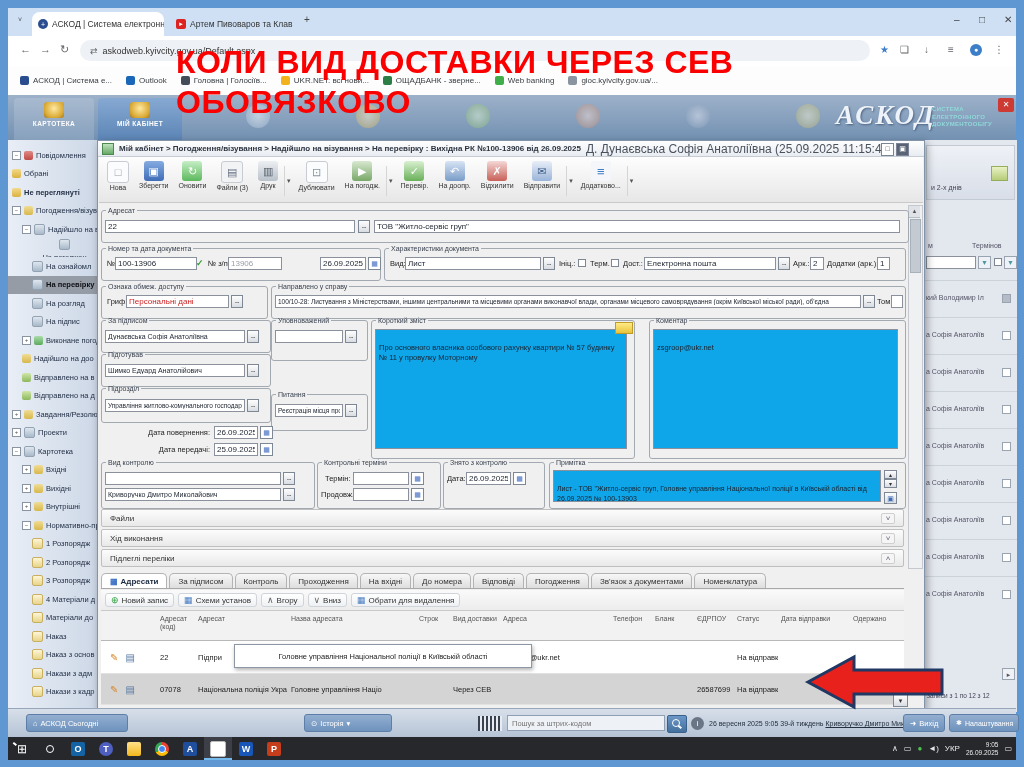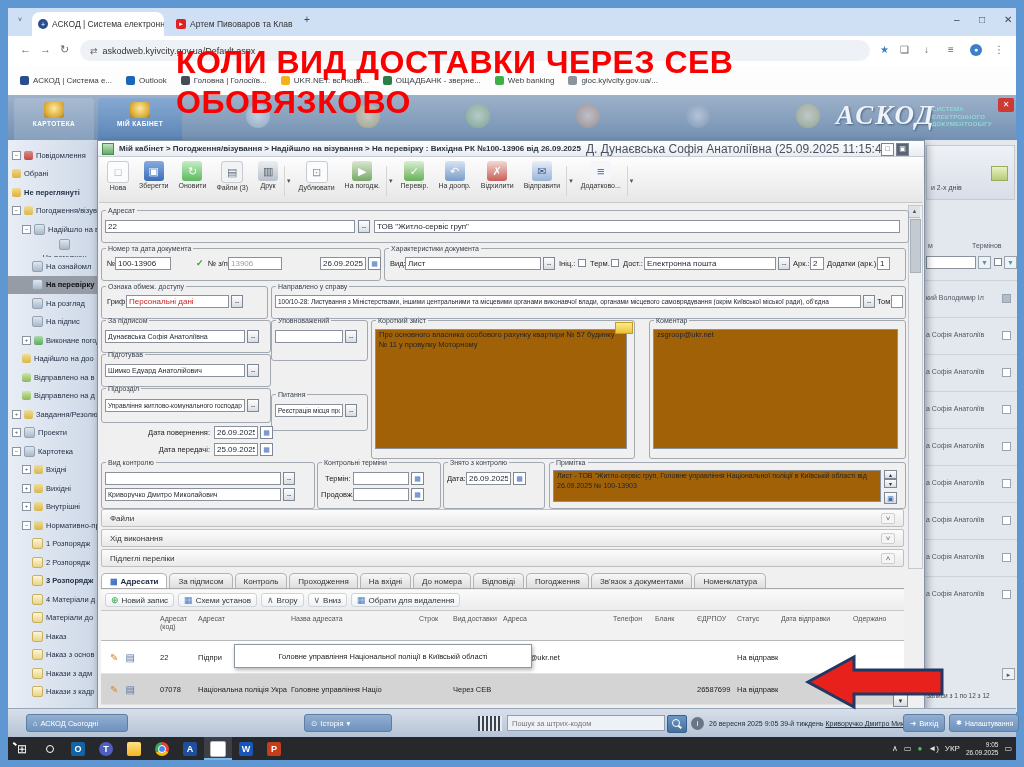--- a/index.html
+++ b/index.html
@@ -91,21 +91,21 @@
   .lbl{position:absolute;font-size:7.5px;color:#222;white-space:nowrap}
   .in{position:absolute;box-sizing:border-box;border:1px solid #8a919c;background:#fff;font-family:"Liberation Sans",sans-serif;font-size:8px;padding:0 2px;overflow:hidden;white-space:nowrap;color:#1c232e}
   input.in{height:13px}
   .in.f65{font-size:6.5px}
   .in.f7{font-size:7px}
   .in.gray{color:#9aa0a8}
   .in.red{color:#cc2222}
   .btn3{position:absolute;box-sizing:border-box;border:1px solid #7e8794;background:linear-gradient(#fdfdfd,#d9dde3);font-size:7px;text-align:center;line-height:11px;color:#333}
   .cal{position:absolute;box-sizing:border-box;border:1px solid #7e8794;background:#fff;font-size:7px;text-align:center;line-height:11px;color:#4a72c4}
   .cb{position:absolute;width:8px;height:8px;border:1px solid #7e8794;background:#fff;box-sizing:border-box}
-  .ta{position:absolute;border:1px solid #8a919c;background:#a16207;font-size:7.5px;line-height:9.5px;padding:0 3px;color:#1c232e;overflow:hidden;box-sizing:border-box}
+  .ta{position:absolute;border:1px solid #8a919c;background:#0ea5e9;font-size:7.5px;line-height:9.5px;padding:13px 3px;color:#1c232e;overflow:hidden;box-sizing:border-box}
   #note-ic{position:absolute;left:517px;top:181px;width:16px;height:10px;background:linear-gradient(#ffec85,#e8c33c);border:1px solid #bf9c28}
   .grncheck{position:absolute;color:#2f9e2f;font-size:9px;font-weight:bold}
 
   #bars{position:absolute;left:3px;top:368px;width:803px}
   .bar{height:18px;margin-bottom:2px;background:linear-gradient(#fcfcfc,#e9e9e9);border:1px solid #bfbfbf;border-radius:2px;display:flex;align-items:center;justify-content:space-between;padding:0 8px;box-sizing:border-box}
   .bar-lbl{font-size:8px;color:#333}
   .bar-chev{font-size:8px;color:#667;border:1px solid #cfcfcf;background:#f5f5f5;width:12px;text-align:center;border-radius:2px}
 
   #dtabs{position:absolute;left:3px;top:428px;width:803px;height:20px;display:flex;align-items:flex-end;border-bottom:1px solid #a8a8a8;box-sizing:border-box}
   .dtab{font-size:8px;padding:3px 8px 2px;background:linear-gradient(#f7f7f7,#dedede);border:1px solid #b3b3b3;border-bottom:none;border-radius:5px 5px 0 0;margin-right:2px;color:#333;display:flex;align-items:center;gap:3px;white-space:nowrap}
@@ -361,21 +361,21 @@
           <span class="tlbl">Нормативно-пра</span>
         </div>
         <div class="titem" style="padding-left: 24px;">
           <span class="tico t-file"></span>
           <span class="tlbl">1 Розпорядж</span>
         </div>
         <div class="titem" style="padding-left: 24px;">
           <span class="tico t-file"></span>
           <span class="tlbl">2 Розпорядж</span>
         </div>
-        <div class="titem" style="padding-left: 24px; font-weight: bold;">
+        <div class="titem" style="padding-left: 24px;">
           <span class="tico t-file"></span>
           <span class="tlbl">3 Розпорядж</span>
         </div>
         <div class="titem" style="padding-left: 24px;">
           <span class="tico t-file"></span>
           <span class="tlbl">4 Матеріали д</span>
         </div>
         <div class="titem" style="padding-left: 24px;">
           <span class="tico t-file"></span>
           <span class="tlbl">Матеріали до</span>
@@ -570,21 +570,21 @@
       </fieldset>
     <fieldset class="fs" style="left:451px;top:318px;width:355px;height:48px">
         <legend>Примітка</legend>
       </fieldset>
 
     <input class="in" style="left: 7px; top: 79px; width: 250px;" value="22">
     <span class="btn3" style="left:260px;top:79px;width:12px;height:13px">--</span>
     <div class="in" style="left:276px;top:79px;width:526px;height:13px;line-height:12px">ТОВ "Житло-сервіс груп"</div>
 
     <span class="lbl" style="left:9px;top:118px">№</span>
-    <input class="in" style="left: 17px; top: 116px; width: 56px;" value="100-13906">
+    <input class="in" style="left: 17px; top: 116px; width: 82px;" value="100-13906">
     <span class="grncheck" style="left:98px;top:117px">✓</span>
     <span class="lbl" style="left:110px;top:118px">№ з/п</span>
     <input class="in gray" style="left: 130px; top: 116px; width: 54px;" value="13906">
     <input class="in" style="left: 222px; top: 116px; width: 46px;" value="26.09.2025">
     <span class="cal" style="left:270px;top:116px;width:13px;height:13px">▦</span>
 
     <span class="lbl" style="left:292px;top:118px">Вид:</span>
     <input class="in" style="left: 307px; top: 116px; width: 136px;" value="Лист">
     <span class="btn3" style="left:445px;top:116px;width:12px;height:13px">--</span>
     <span class="lbl" style="left:461px;top:118px">Ініц.:</span>

